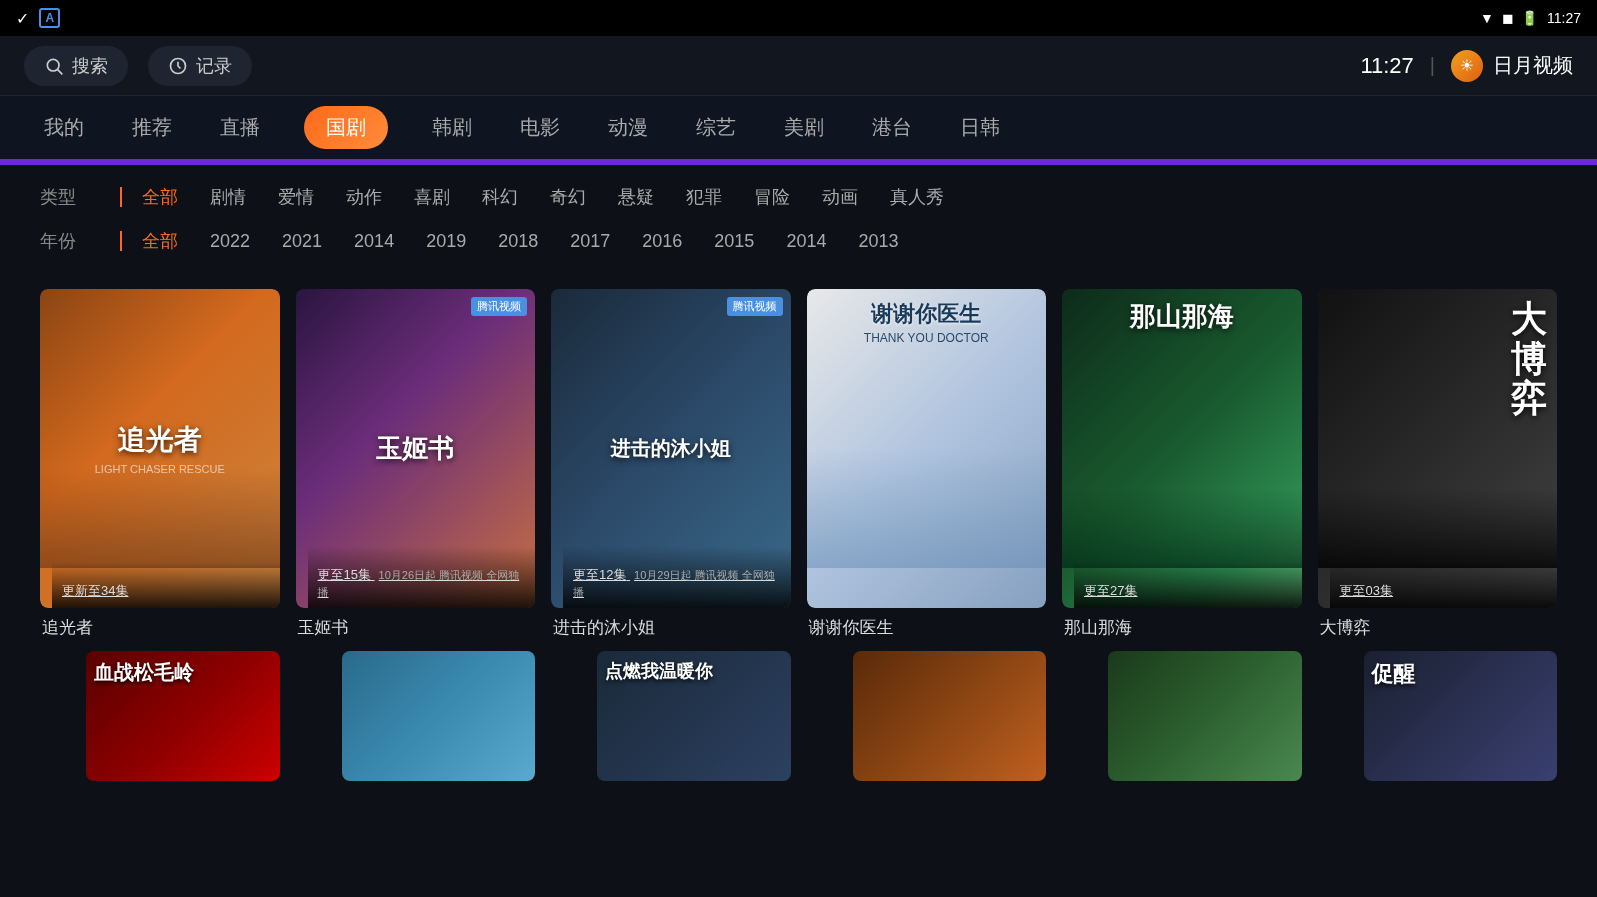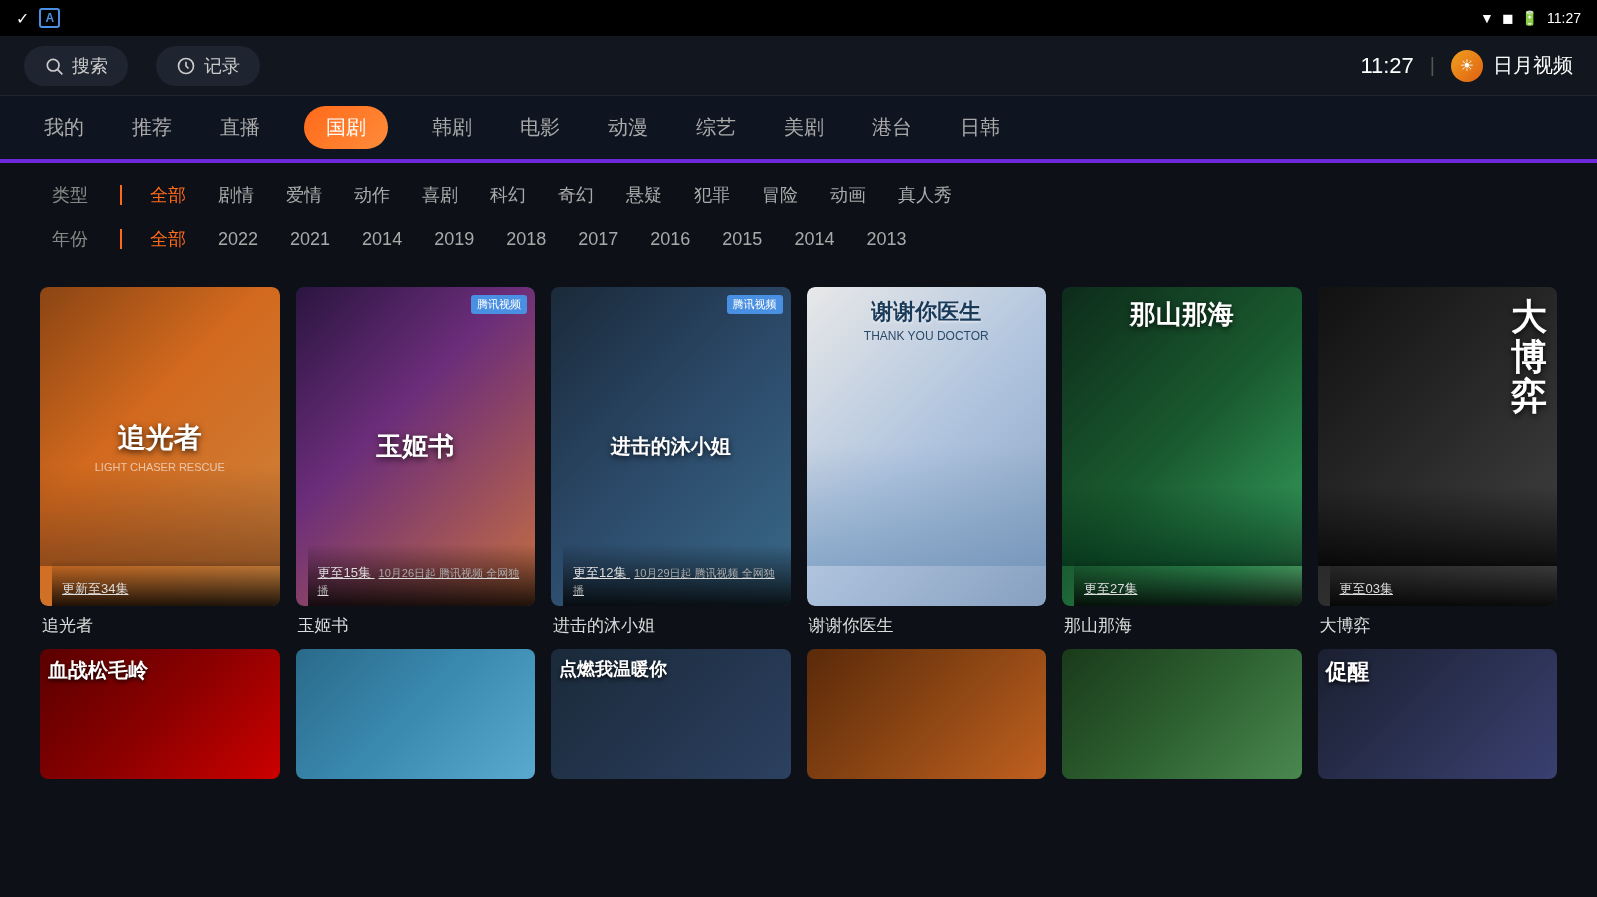--- a/index.html
+++ b/index.html
@@ -49,21 +49,21 @@
       height: 60px;
       display: flex;
       align-items: center;
       padding: 0 24px;
       border-bottom: 1px solid #1e2530;
       justify-content: space-between;
     }
     .top-nav-left {
       display: flex;
       align-items: center;
-      gap: 28px;
+      gap: 20px;
     }
     .nav-btn {
       display: flex;
       align-items: center;
       gap: 8px;
       background: #1e2530;
       border: none;
       border-radius: 24px;
       padding: 8px 20px;
       color: #ccc;
@@ -98,42 +98,41 @@
       font-size: 16px;
     }
 
     
     .category-tabs {
       background: #0f1520;
       padding: 10px 40px;
       display: flex;
       align-items: flex-start;
       gap: 40px;
-      border-bottom: 4px solid #6d28d9;
+      border-bottom: 6px solid #6d28d9;
     }
     .cat-tab {
       font-size: 20px;
       color: #aaa;
       cursor: pointer;
       padding: 8px 4px;
       border-radius: 6px;
       white-space: nowrap;
     }
     .cat-tab.active {
       background: linear-gradient(135deg, #ff6a1a, #ff8c3a);
       color: #fff;
       padding: 8px 22px;
       border-radius: 24px;
     }
 
     
     .filter-area {
       background: #0d1117;
       padding: 10px 40px;
-      text-align: center;
     }
     .filter-row {
       display: flex;
       align-items: center;
       gap: 0;
       padding: 10px 0;
     }
     .filter-label {
       font-size: 18px;
       color: #888;
@@ -150,21 +149,20 @@
       align-items: center;
       gap: 32px;
     }
     .filter-option {
       font-size: 18px;
       color: #aaa;
       cursor: pointer;
     }
     .filter-option.active {
       color: #ff6a1a;
-      margin-left: 8px;
     }
 
     
     .content-area {
       padding: 16px 40px;
       overflow: hidden;
     }
     .content-grid {
       display: grid;
       grid-template-columns: repeat(6, 1fr);
@@ -222,20 +220,21 @@
     }
 
     .second-row-cards {
       display: grid;
       grid-template-columns: repeat(6, 1fr);
       gap: 16px;
       margin-top: 10px;
     }
     .second-row-card {
       cursor: pointer;
+      margin-left: 46px;
     }
     .second-row-poster {
       width: 100%;
       height: 130px;
       border-radius: 8px;
       overflow: hidden;
       position: relative;
     }
   </style>
 </head>

